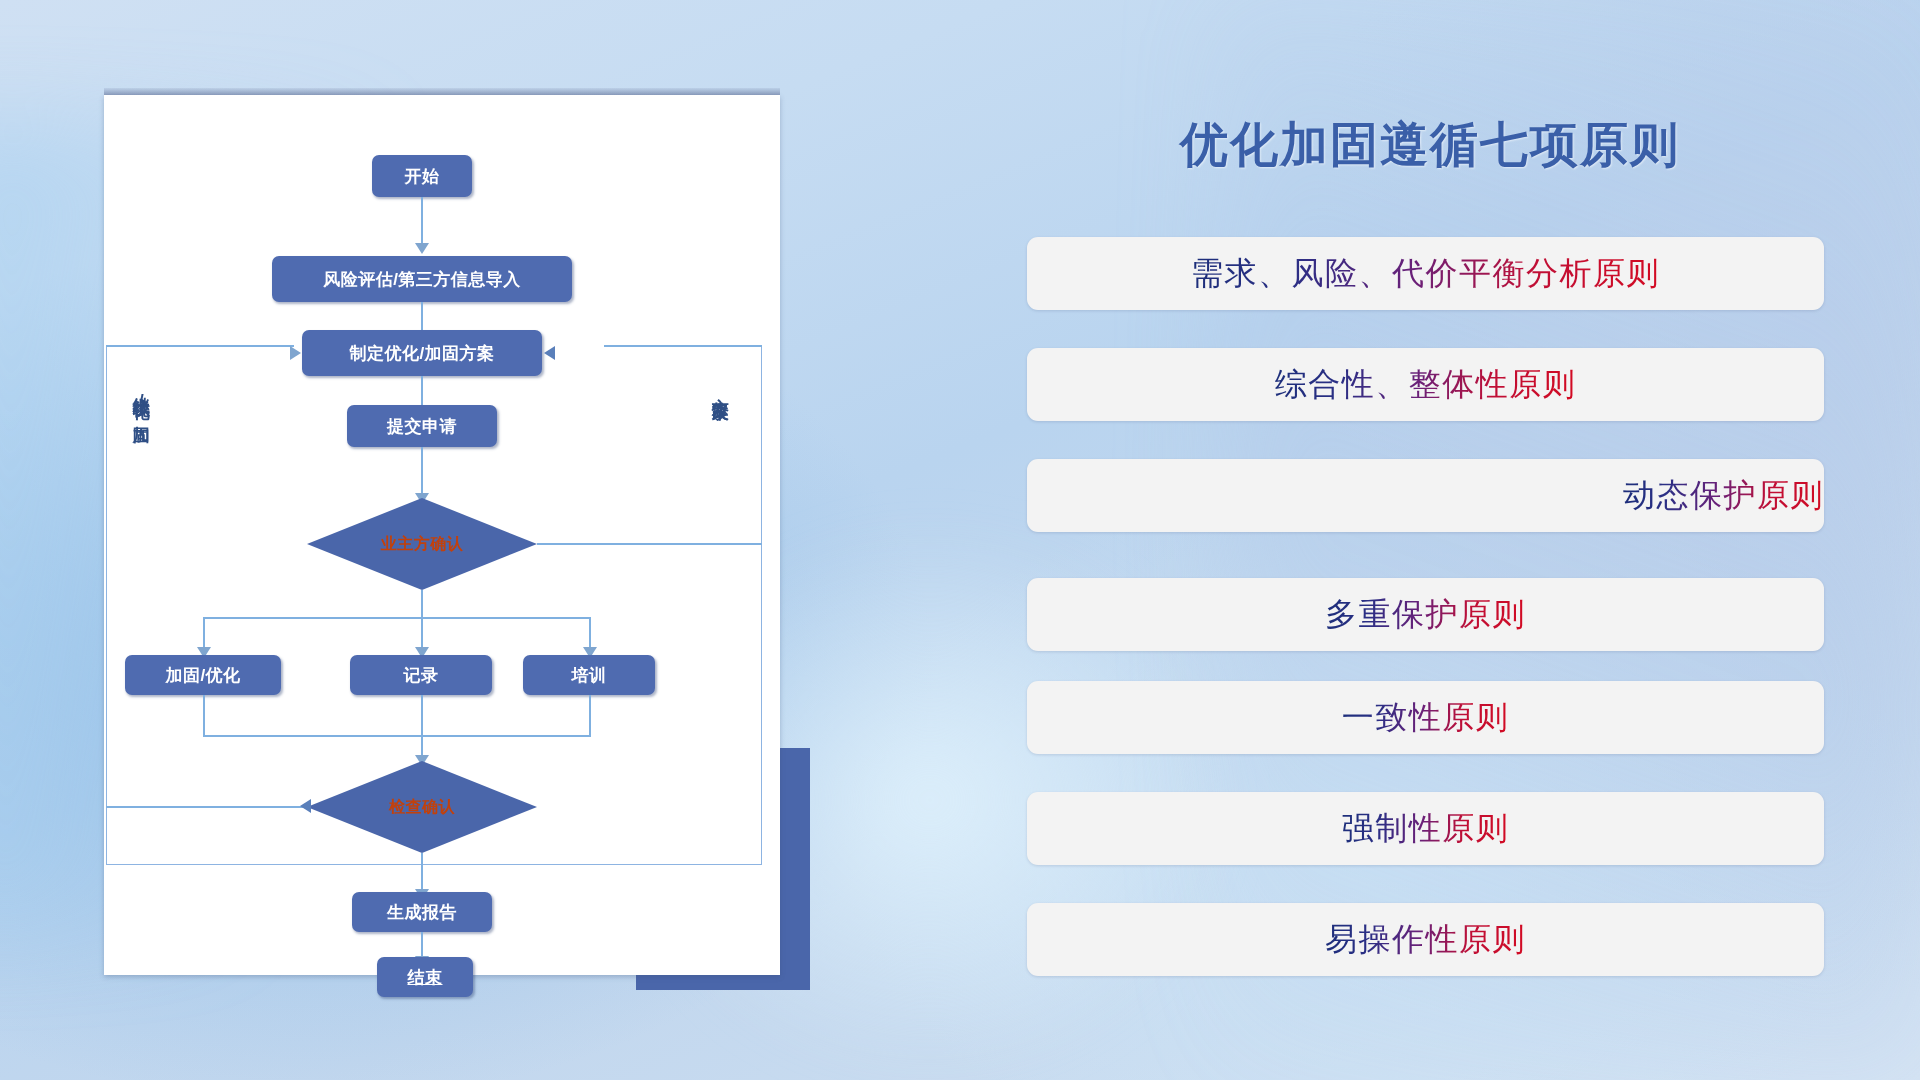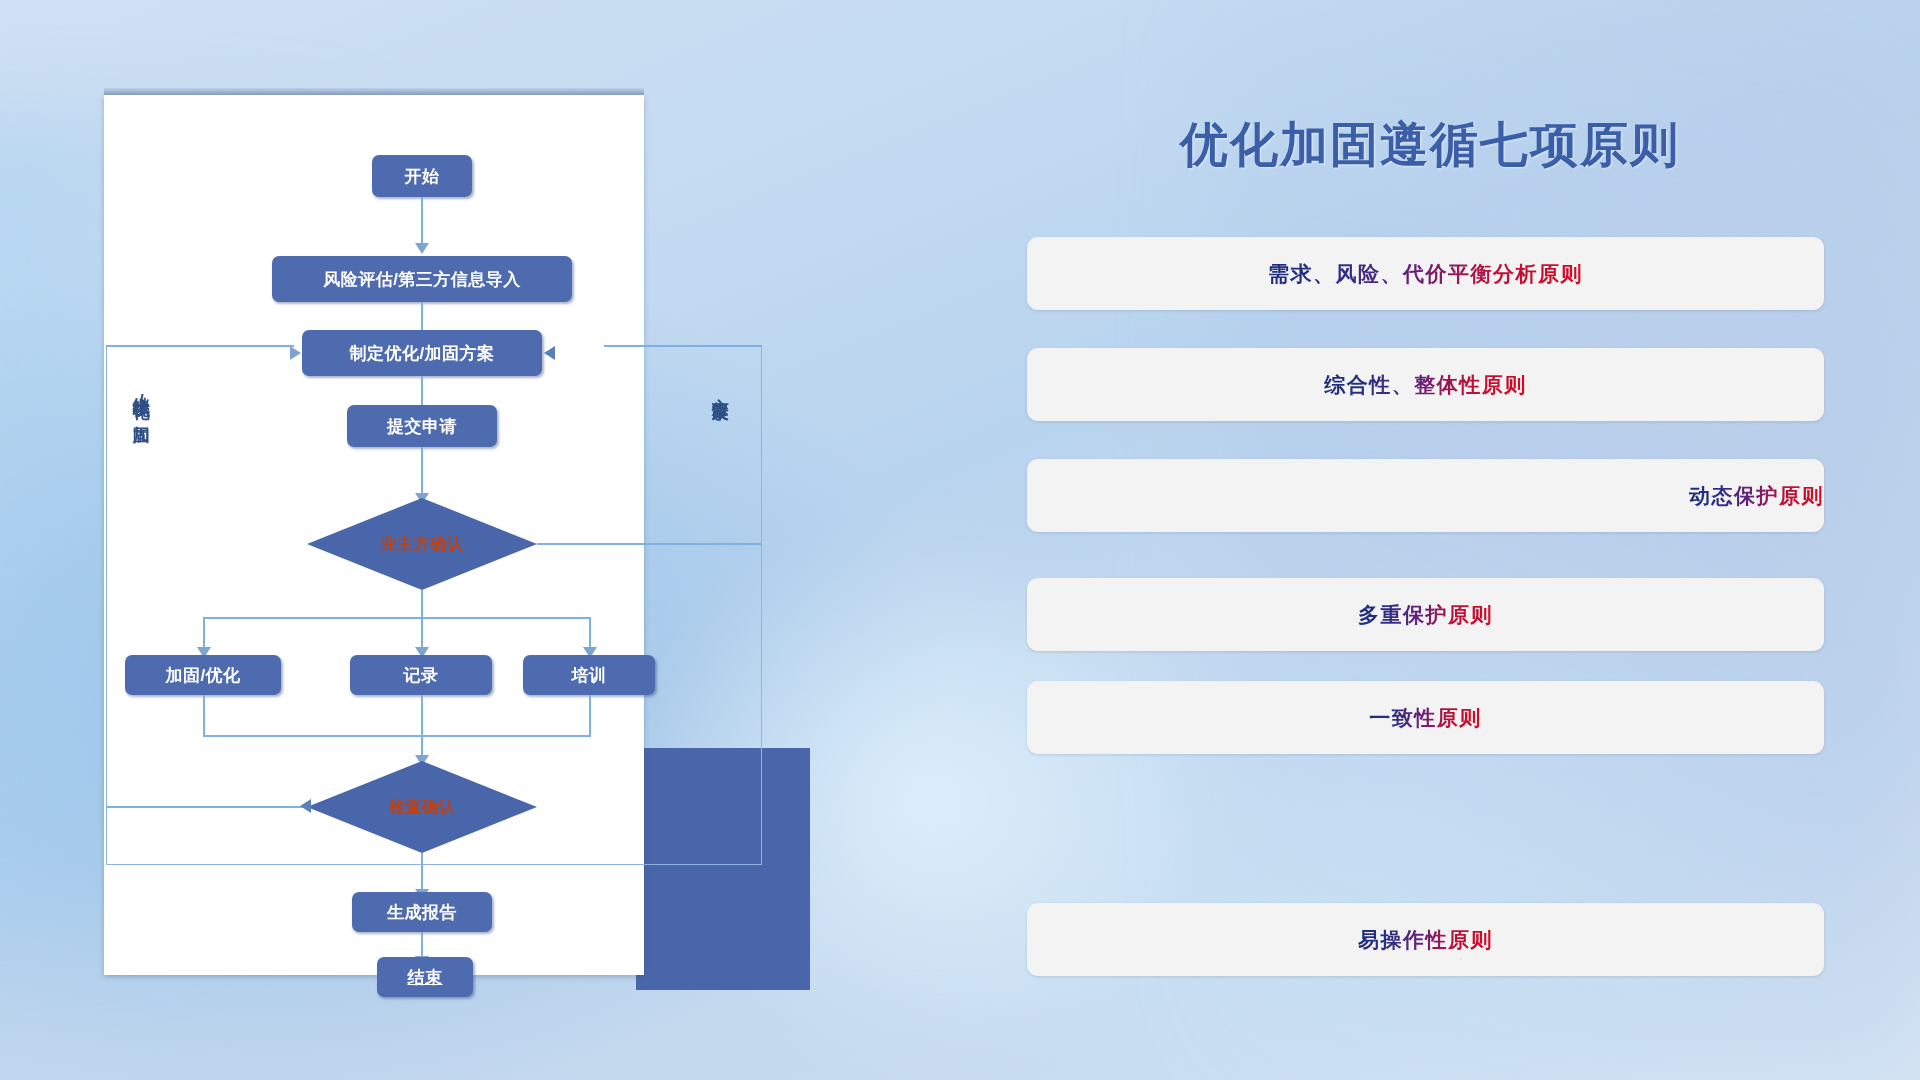--- a/index.html
+++ b/index.html
@@ -55,21 +55,21 @@
     left: 636px;
     top: 748px;
     width: 174px;
     height: 242px;
     background: #4a66aa;
   }
   .flow-card {
     position: absolute;
     left: 104px;
     top: 95px;
-    width: 540px;
+    width: 676px;
     height: 880px;
     background: #ffffff;
     box-shadow: 0 2px 5px rgba(60,80,120,0.30);
   }
   .flow-card::before {
     content: "";
     position: absolute;
     left: 0; top: -7px;
     width: 100%;
     height: 7px;
@@ -187,22 +187,22 @@
   }
   .principle::before {
     content: "";
     position: absolute;
     left: -2.2px; top: -2.2px; right: -2.2px; bottom: -2.2px;
     border-radius: 13px;
     background: linear-gradient(178deg, #2d4f9e 0%, #3a53a0 28%, #8a3a78 62%, #d71427 88%, #e00b1f 100%);
     z-index: -1;
   }
   .principle-label {
-    font-size: 21px;
-    font-weight: bold;
+    font-size: 32px;
+    font-weight: normal;
     letter-spacing: 1.5px;
     background: linear-gradient(95deg, #1c2e7a 0%, #2b2f85 22%, #6b2078 48%, #bf0f36 72%, #d30a22 100%);
     -webkit-background-clip: text;
     background-clip: text;
     color: transparent;
     -webkit-text-fill-color: transparent;
     white-space: nowrap;
   }
 </style>
 </head>
@@ -316,17 +316,20 @@
   </div>
   <div class="principle" style="top:459px;justify-content:flex-end;">
     <span class="principle-label">动态保护原则</span>
   </div>
   <div class="principle" style="top:570px;margin-top:8px;">
     <span class="principle-label">多重保护原则</span>
   </div>
   <div class="principle" style="top:681px;">
     <span class="principle-label">一致性原则</span>
   </div>
+  <div class="principle" style="top:792px;">
+    <span class="principle-label">强制性原则</span>
+  </div>
   <div class="principle" style="top:903px;">
     <span class="principle-label">易操作性原则</span>
   </div>
 
 </div>
 
 </body></html>

